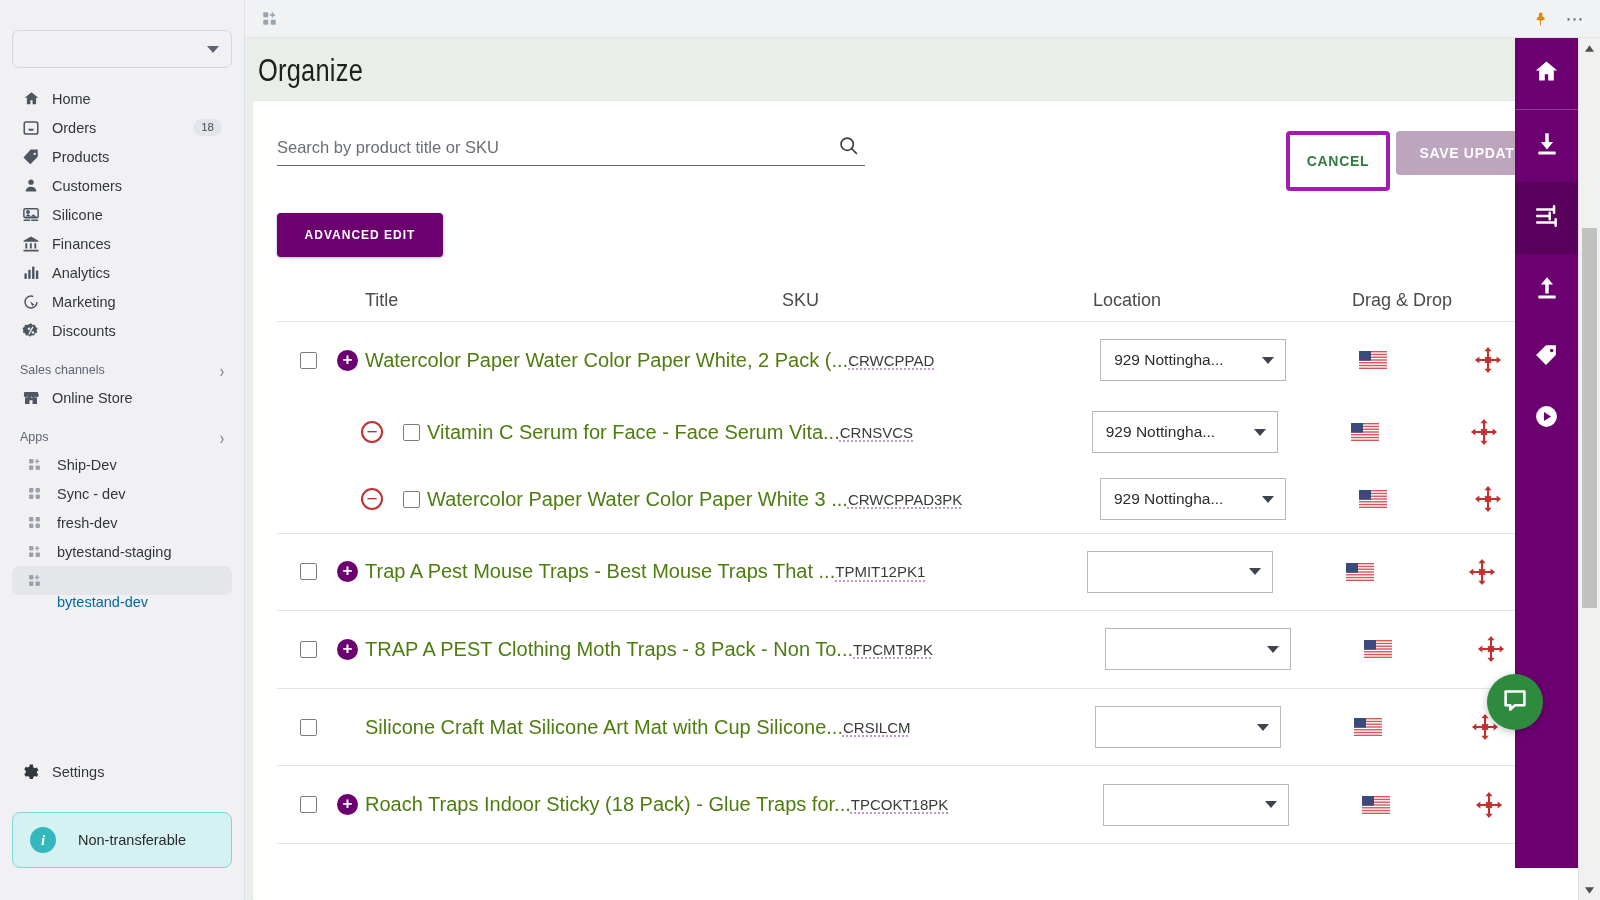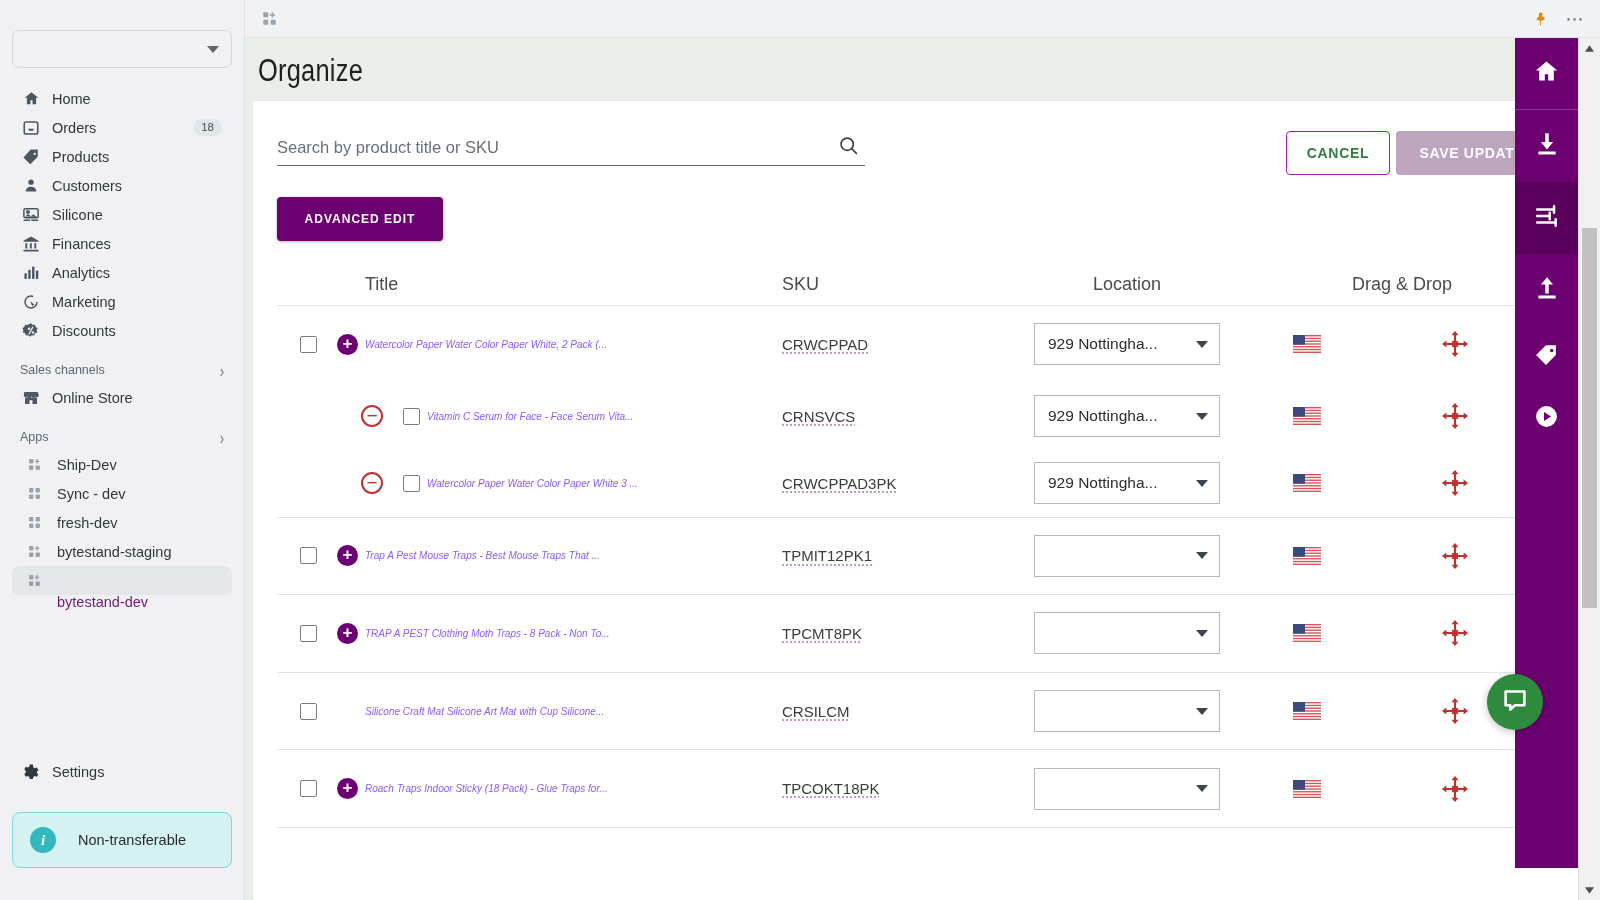--- a/index.html
+++ b/index.html
@@ -65,21 +65,21 @@
     font-size: 13px; color: #737a85; transform: scaleY(1.35);
   }
   .app-item {
     display: flex; align-items: center;
     height: 29px; padding: 0 8px 0 16px;
     border-radius: 7px; cursor: pointer;
   }
   .app-item .ic { width: 20px; margin-right: 9px; display:flex; align-items:center; color:#9aa1ab; }
   .app-item .lbl { font-size: 14.5px; color: #31373d; }
   .app-item.active { background: #e5e6e9; }
-  .app-item.active .lbl { color: #701a75; margin-top: 42px; }
+  .app-item.active .lbl { color: #0369a1; margin-top: 42px; }
   .settings-row {
     position: absolute; left: 12px; right: 12px; bottom: 113px;
     display: flex; align-items: center; padding: 0 8px; height: 30px;
     border-radius: 7px; cursor: pointer;
   }
   .settings-row .ic { width:22px; margin-right:10px; display:flex; align-items:center; color:#31373d;}
   .settings-row .lbl { font-size: 14.5px; color: #31373d; }
   .nontrans {
     position: absolute; left: 12px; right: 12px; bottom: 32px;
     height: 56px;
@@ -149,22 +149,22 @@
     border: 0; outline: 0; width: 100%;
     font-size: 16.5px; color: #5d6166;
     background: transparent;
     font-family: "Liberation Sans", sans-serif;
   }
   .search-wrap input::placeholder { color: #6a6f75; }
   .search-ic { position: absolute; right: 6px; top: 6px; color: #3d3d3d; }
 
   .actions { margin-left: auto; display: flex; gap: 0; padding-top: 2px; }
   .btn-cancel {
-    min-width: 104px; height: 44px;
-    border: 1px solid #a21caf; background: #fff; color: #2f7d3f;
+    min-width: 104px; height: 60px;
+    border: 4px solid #a21caf; background: #fff; color: #2f7d3f;
     border-radius: 4px;
     font-size: 14px; font-weight: bold; letter-spacing: 0.7px;
     display: flex; align-items: center; justify-content: center;
     cursor: pointer;
     font-family: "Liberation Sans Narrow", "Liberation Sans", sans-serif;
   }
   .btn-save {
     min-width: 162px; height: 44px; margin-left: 6px;
     background: #bda6bd; color: #fdfdfd; border: 0;
     border-radius: 4px;
@@ -226,24 +226,23 @@
   }
   .minus-ic {
     width: 22px; height: 22px; border-radius: 50%;
     border: 2px solid #c2302f; color: #c2302f;
     display: flex; align-items: center; justify-content: center;
     font-size: 19px; line-height: 1; flex: 0 0 22px; cursor: pointer;
   }
   .plus-ic span, .minus-ic span { position: relative; top: -1px; }
 
   .ttxt {
-    font-size: 10px; color: #8b5cf6;
+    font-size: 20px; color: #4d7c0f;
     white-space: nowrap; overflow: hidden;
     font-family: "Liberation Sans Narrow", "Liberation Sans", sans-serif;
-    font-style: italic;
   }
   .sku-txt {
     font-size: 15px; color: #3b3b3b;
     text-decoration: underline;
     text-decoration-style: dotted;
     text-decoration-color: #b07ab5;
     text-underline-offset: 3px;
     font-family: "Liberation Sans Narrow", "Liberation Sans", sans-serif;
   }
   .loc-sel {

